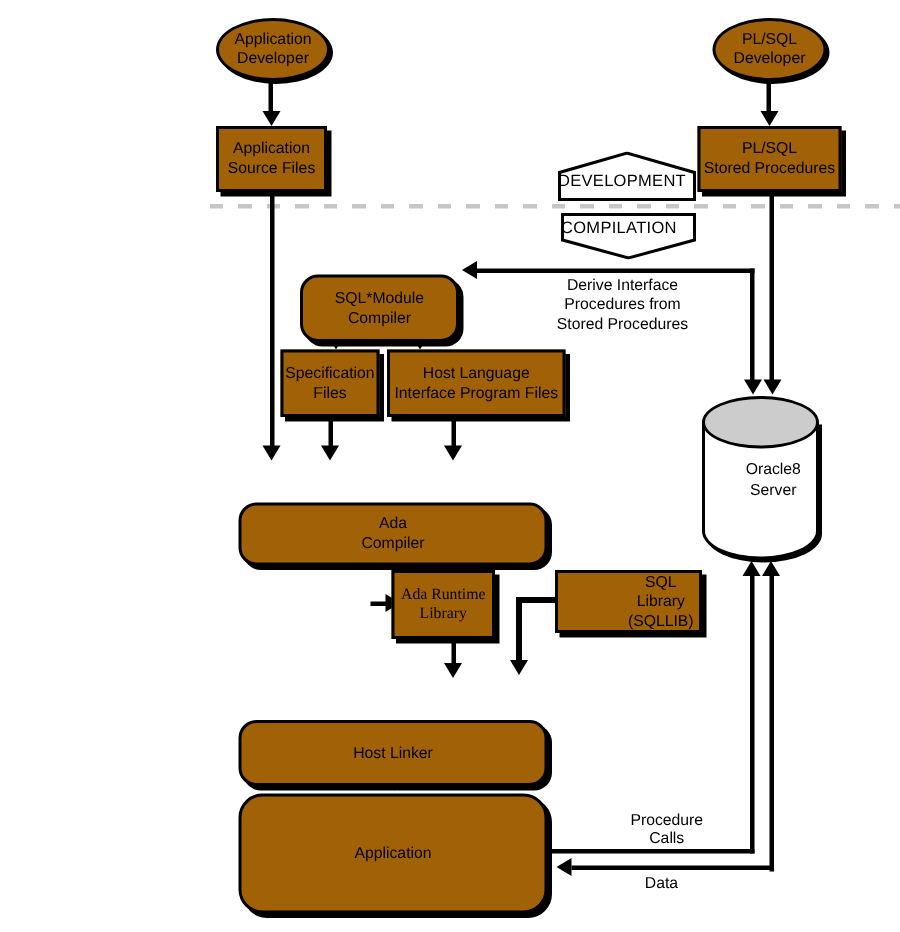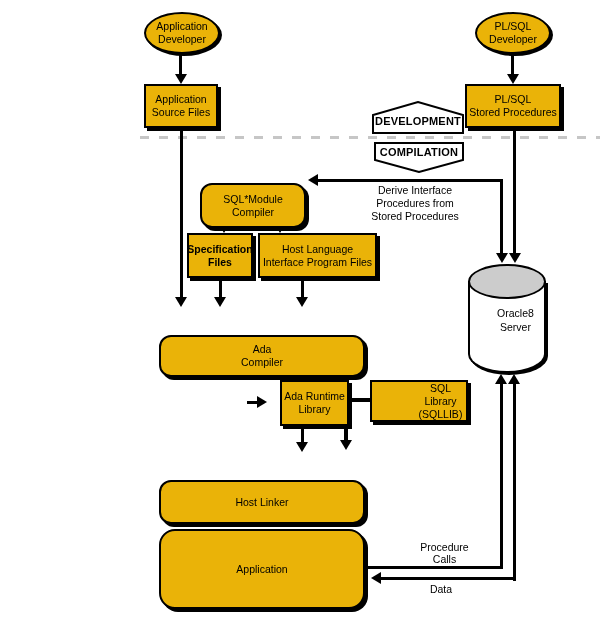--- a/index.html
+++ b/index.html
@@ -2,42 +2,42 @@
 <html><head>
 <meta charset="utf-8">
 <style>
   * { box-sizing: border-box; margin: 0; padding: 0; }
   html, body { background: #fff; }
   #canvas {
     position: relative; width: 600px; height: 621px; background: #ffffff;
     font-family: "Liberation Sans", sans-serif; color: #000; overflow: hidden;
   }
   .node {
-    position: absolute; background: #eab308; border: 2px solid #000;
+    position: absolute; background: #a16207; border: 2px solid #000;
     display: flex; align-items: center; justify-content: center;
     text-align: center; font-size: 10.5px; line-height: 13px;
   }
   .shadow { box-shadow: 3px 3px 0 #000; }
   .ellipse { border-radius: 50%; box-shadow: 2px 2px 0 #000; }
   .rounded { border-radius: 12px; margin-top: 28px; }
   .rounded-lg { border-radius: 16px; }
   .lbl { white-space: pre-line; }
   .line { position: absolute; background: #000; }
   .dashed {
     position: absolute; height: 3px;
     background: repeating-linear-gradient(90deg, #c6c6c6 0 9px, transparent 9px 19px);
   }
   .ah { position: absolute; width: 0; height: 0; }
   .ah-down { border-left: 6px solid transparent; border-right: 6px solid transparent; border-top: 10px solid #000; }
   .ah-up   { border-left: 6px solid transparent; border-right: 6px solid transparent; border-bottom: 10px solid #000; }
   .ah-left { border-top: 6px solid transparent; border-bottom: 6px solid transparent; border-right: 10px solid #000; }
   .ah-right{ border-top: 6px solid transparent; border-bottom: 6px solid transparent; border-left: 10px solid #000; }
   .banner-svg { position: absolute; }
   .banner-lbl {
-    position: absolute; text-align: center; font-weight: bold;
+    position: absolute; text-align: left; font-weight: normal;
     font-size: 11px; letter-spacing: 0.2px;
   }
   .free-lbl { position: absolute; text-align: center; font-size: 10.5px; line-height: 13px; white-space: pre-line; }
   .cyl-body {
     position: absolute; background: #fff; border: 2px solid #000; border-top: none;
     border-radius: 0 0 50% 50% / 0 0 19px 19px; box-shadow: 2px 2px 0 #000;
   }
   .cyl-top { position: absolute; background: #cccccc; border: 2px solid #000; border-radius: 50%; }
   .cyl-lbl { position: absolute; text-align: center; font-size: 10.5px; line-height: 14px; white-space: pre-line; padding-left: 17px; }
 </style>
@@ -132,37 +132,37 @@
 
   <div class="node rounded shadow" style="left:200px;top:155px;width:106px;height:45px;">
     <span class="lbl">SQL*Module
 Compiler</span>
   </div>
 
   <div class="free-lbl" style="left:355px;top:184px;width:120px;">Derive Interface
 Procedures from
 Stored Procedures</div>
 
-  <div class="node shadow" style="left:187px;top:233px;width:66px;height:45px;font-weight:bold;">
+  <div class="node shadow" style="left:187px;top:233px;width:66px;height:45px;">
     <span class="lbl">Specification
 Files</span>
   </div>
 
   <div class="node shadow" style="left:258px;top:233px;width:119px;height:45px;">
     <span class="lbl">Host Language
 Interface Program Files</span>
   </div>
 
   <div class="node rounded shadow" style="left:159px;top:307px;width:206px;height:42px;">
     <span class="lbl">Ada
 Compiler</span>
   </div>
 
 
-  <div class="node shadow" style="left:280px;top:380px;width:69px;height:46px;">
+  <div class="node shadow" style="left:261px;top:380px;width:69px;height:46px;font-family:Liberation Serif, serif;">
     <span class="lbl">Ada Runtime
 Library</span>
   </div>
 
   <div class="node shadow" style="left:370px;top:380px;width:98px;height:42px;padding-left:43px;">
     <span class="lbl">SQL Library
 (SQLLIB)</span>
   </div>
 
   <div class="node rounded shadow" style="left:159px;top:452px;width:206px;height:44px;">

